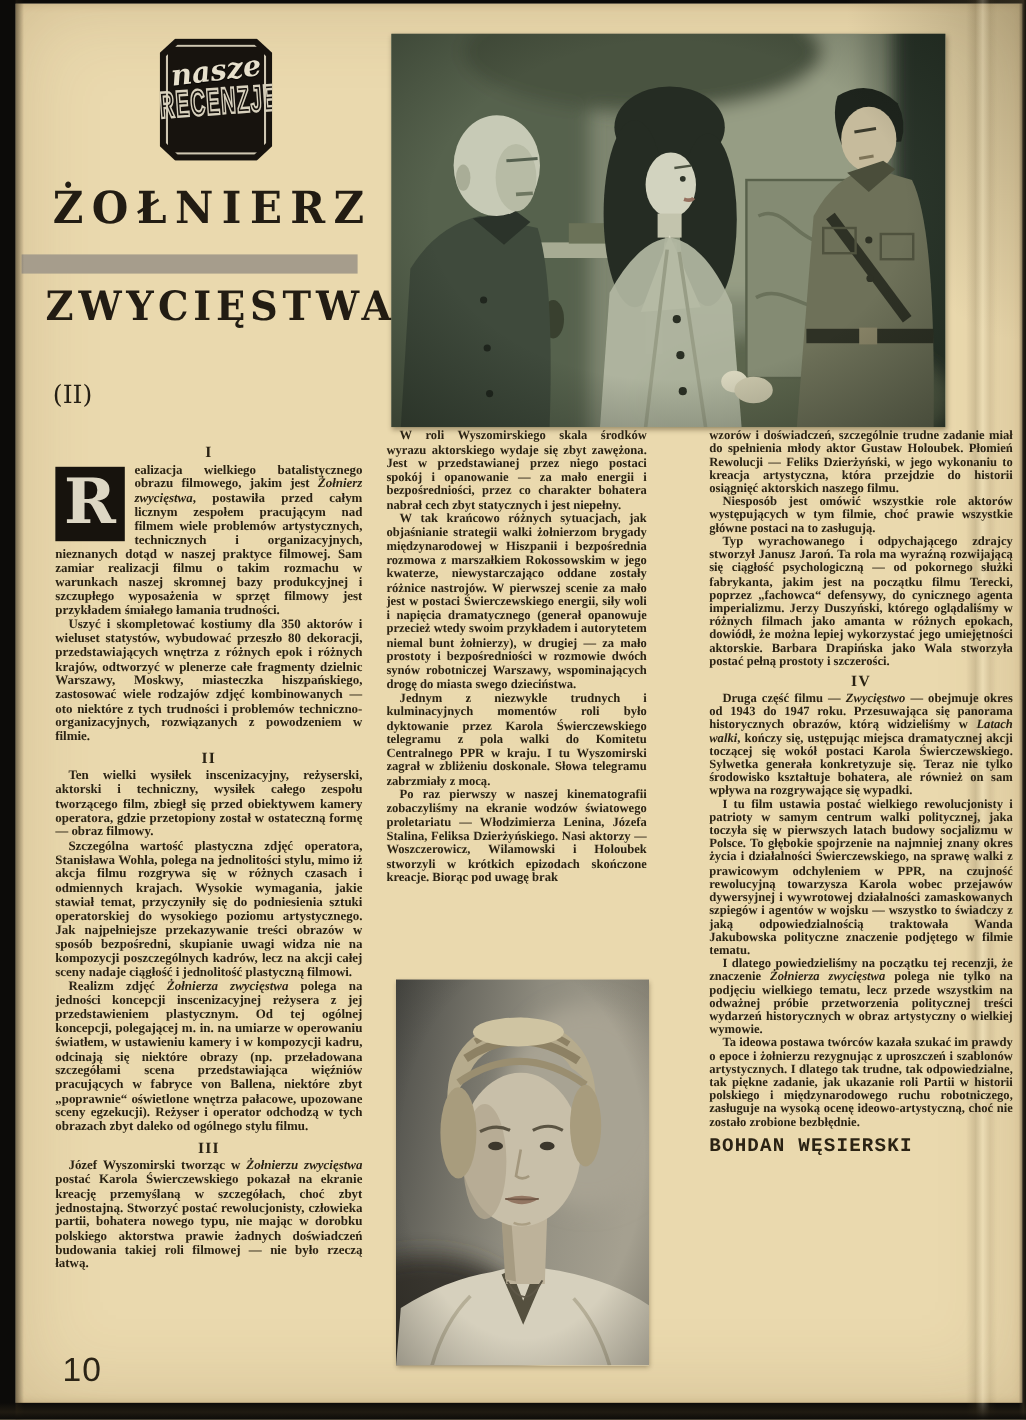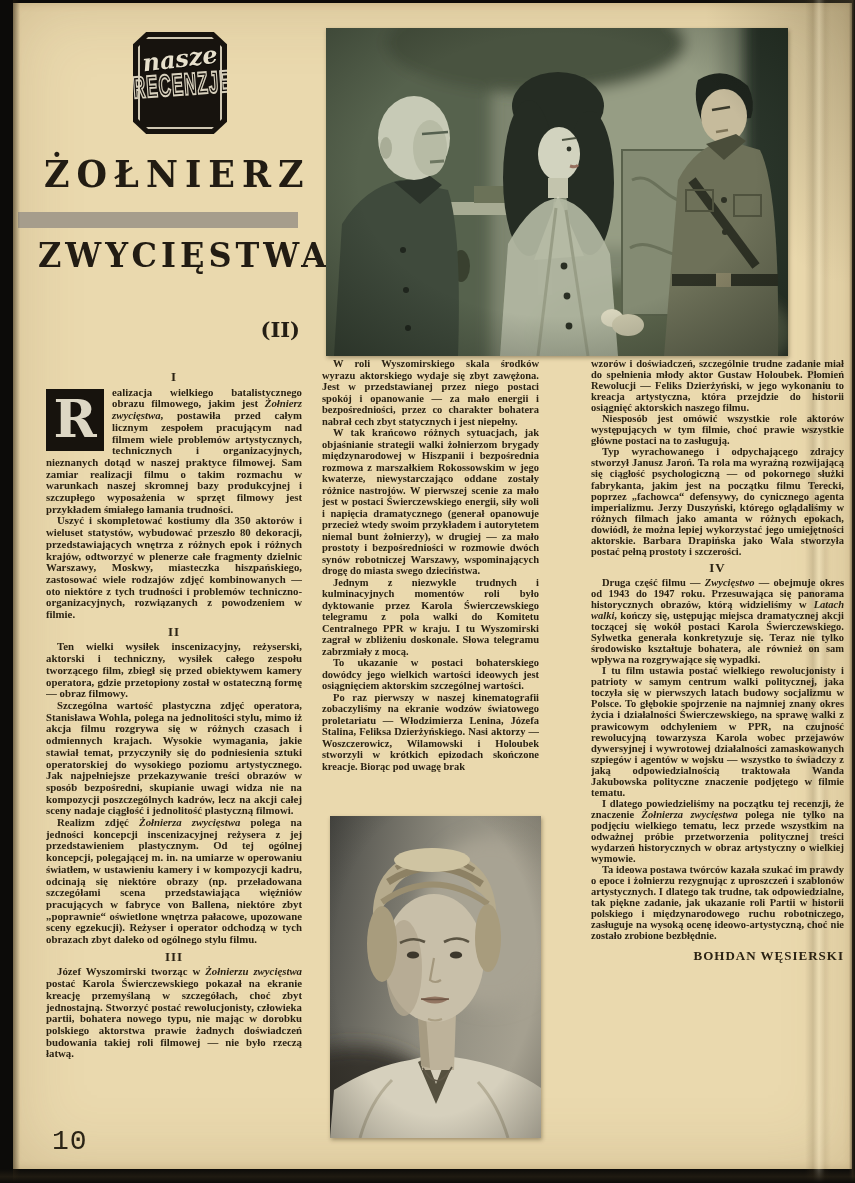--- a/index.html
+++ b/index.html
@@ -49,48 +49,48 @@
   }
 
   
   .title1{position:absolute;left:44px;top:153px;width:270px;
     font-weight:bold;font-size:35px;letter-spacing:7px;color:#221c13;
     font-family:"DejaVu Serif",serif;transform:scaleY(1.05);white-space:nowrap;}
   .graybar{position:absolute;left:18px;top:212px;width:280px;height:16px;background:#a69d8c;}
   .title2{position:absolute;left:38px;top:236px;width:280px;
     font-weight:bold;font-size:32px;letter-spacing:4px;color:#221c13;
     font-family:"DejaVu Serif",serif;transform:scaleY(1.05);white-space:nowrap;}
-  .part{position:absolute;left:44px;top:317px;width:256px;text-align:right;
-    font-weight:bold;font-size:21px;color:#241e14;font-family:"DejaVu Serif",serif;}
+  .part{position:absolute;left:44px;top:317px;width:256px;text-align:left;
+    font-weight:normal;font-size:21px;color:#241e14;font-family:"DejaVu Serif",serif;}
 
   
   .photo{position:absolute;overflow:hidden;}
   .photo svg{display:block;width:100%;height:100%;}
   .photo-top{left:326px;top:28px;width:462px;height:328px;box-shadow:1px 2px 4px rgba(60,45,20,.4);}
   .photo-portrait{left:330px;top:816px;width:211px;height:322px;box-shadow:1px 2px 4px rgba(60,45,20,.4);}
 
   
   .col{position:absolute;color:#2b2314;text-align:justify;
     font-family:"Liberation Serif","DejaVu Serif",serif;font-weight:bold;
     hyphens:auto;-webkit-hyphens:auto;overflow:hidden;}
   .col p{margin:0;}
   .col p.ind{text-indent:11px;}
   .col em{font-style:italic;}
   .col .sec-h{text-align:center;font-weight:bold;margin:5px 0 4px;font-size:13px;letter-spacing:1px;}
-  .col .sig{text-align:right;font-weight:bold;letter-spacing:1px;margin-top:9px;font-size:13px;}
+  .col .sig{text-align:left;font-weight:bold;letter-spacing:1px;margin-top:9px;font-size:16px;font-family:Liberation Mono, monospace;}
   .col1{left:46px;top:366px;width:256px;height:766px;font-size:10.8px;line-height:11.7px;}
   .col2{left:322px;top:358px;width:217px;height:452px;font-size:10.5px;line-height:11.5px;}
   .col3{left:591px;top:358px;width:253px;height:790px;font-size:10.5px;line-height:11.05px;}
   .dropcap{
     float:left;width:58px;height:62px;margin:2px 8px 2px 0;
     background:#17130d;color:#ddd7c4;text-align:center;
     font-family:"DejaVu Serif",serif;font-size:52px;line-height:60px;font-weight:bold;
   }
   .pagenum{position:absolute;left:52px;top:1126px;font-size:28px;font-weight:normal;
-    color:#2b2416;font-family:Liberation Mono, monospace;letter-spacing:1px;}
+    color:#2b2416;font-family:Liberation Sans, sans-serif;letter-spacing:1px;}
 </style>
 </head>
 <body>
 
 <div class="paper"></div>
 <div class="shade-tr"></div>
 <div class="crease"></div>
 
 <div class="badge">
   <div class="inner"></div>
@@ -249,21 +249,20 @@
     <p class="ind"><span>Ten wielki wysiłek inscenizacyjny, reżyserski, aktorski i techniczny, wysiłek całego zespołu tworzącego film, zbiegł się przed obiektywem kamery operatora, gdzie przetopiony został w ostateczną formę — obraz filmowy.</span></p>
     <p class="ind"><span>Szczególna wartość plastyczna zdjęć operatora, Stanisława Wohla, polega na jednolitości stylu, mimo iż akcja filmu rozgrywa się w różnych czasach i odmiennych krajach. Wysokie wymagania, jakie stawiał temat, przyczyniły się do podniesienia sztuki operatorskiej do wysokiego poziomu artystycznego. Jak najpełniejsze przekazywanie treści obrazów w sposób bezpośredni, skupianie uwagi widza nie na kompozycji poszczególnych kadrów, lecz na akcji całej sceny nadaje ciągłość i jednolitość plastyczną filmowi.</span></p>
     <p class="ind"><span>Realizm zdjęć </span><em>Żołnierza zwycięstwa</em><span> polega na jedności koncepcji inscenizacyjnej reżysera z jej przedstawieniem plastycznym. Od tej ogólnej koncepcji, polegającej m. in. na umiarze w operowaniu światłem, w ustawieniu kamery i w kompozycji kadru, odcinają się niektóre obrazy (np. przeładowana szczegółami scena przedstawiająca więźniów pracujących w fabryce von Ballena, niektóre zbyt „poprawnie“ oświetlone wnętrza pałacowe, upozowane sceny egzekucji). Reżyser i operator odchodzą w tych obrazach zbyt daleko od ogólnego stylu filmu.</span></p>
     <div class="sec-h">III</div>
     <p class="ind"><span>Józef Wyszomirski tworząc w </span><em>Żołnierzu zwycięstwa</em><span> postać Karola Świerczewskiego pokazał na ekranie kreację przemyślaną w szczegółach, choć zbyt jednostajną. Stworzyć postać rewolucjonisty, człowieka partii, bohatera nowego typu, nie mając w dorobku polskiego aktorstwa prawie żadnych doświadczeń budowania takiej roli filmowej — nie było rzeczą łatwą.</span></p>
   </div>
 <div class="col col2">
     <p class="ind"><span>W roli Wyszomirskiego skala środków wyrazu aktorskiego wydaje się zbyt zawężona. Jest w przedstawianej przez niego postaci spokój i opanowanie — za mało energii i bezpośredniości, przez co charakter bohatera nabrał cech zbyt statycznych i jest niepełny.</span></p>
     <p class="ind"><span>W tak krańcowo różnych sytuacjach, jak objaśnianie strategii walki żołnierzom brygady międzynarodowej w Hiszpanii i bezpośrednia rozmowa z marszałkiem Rokossowskim w jego kwaterze, niewystarczająco oddane zostały różnice nastrojów. W pierwszej scenie za mało jest w postaci Świerczewskiego energii, siły woli i napięcia dramatycznego (generał opanowuje przecież wtedy swoim przykładem i autorytetem niemal bunt żołnierzy), w drugiej — za mało prostoty i bezpośredniości w rozmowie dwóch synów robotniczej Warszawy, wspominających drogę do miasta swego dzieciństwa.</span></p>
     <p class="ind"><span>Jednym z niezwykle trudnych i kulminacyjnych momentów roli było dyktowanie przez Karola Świerczewskiego telegramu z pola walki do Komitetu Centralnego PPR w kraju. I tu Wyszomirski zagrał w zbliżeniu doskonale. Słowa telegramu zabrzmiały z mocą.</span></p>
-    <p class="ind"><span>To ukazanie w postaci bohaterskiego dowódcy jego wielkich wartości ideowych jest osiągnięciem aktorskim szczególnej wartości.</span></p>
     <p class="ind"><span>Po raz pierwszy w naszej kinematografii zobaczyliśmy na ekranie wodzów światowego proletariatu — Włodzimierza Lenina, Józefa Stalina, Feliksa Dzierżyńskiego. Nasi aktorzy — Woszczerowicz, Wilamowski i Holoubek stworzyli w krótkich epizodach skończone kreacje. Biorąc pod uwagę brak</span></p>
   </div>
 <div class="col col3">
     <p><span>wzorów i doświadczeń, szczególnie trudne zadanie miał do spełnienia młody aktor Gustaw Holoubek. Płomień Rewolucji — Feliks Dzierżyński, w jego wykonaniu to kreacja artystyczna, która przejdzie do historii osiągnięć aktorskich naszego filmu.</span></p>
     <p class="ind"><span>Niesposób jest omówić wszystkie role aktorów występujących w tym filmie, choć prawie wszystkie główne postaci na to zasługują.</span></p>
     <p class="ind"><span>Typ wyrachowanego i odpychającego zdrajcy stworzył Janusz Jaroń. Ta rola ma wyraźną rozwijającą się ciągłość psychologiczną — od pokornego służki fabrykanta, jakim jest na początku filmu Terecki, poprzez „fachowca“ defensywy, do cynicznego agenta imperializmu. Jerzy Duszyński, którego oglądaliśmy w różnych filmach jako amanta w różnych epokach, dowiódł, że można lepiej wykorzystać jego umiejętności aktorskie. Barbara Drapińska jako Wala stworzyła postać pełną prostoty i szczerości.</span></p>
     <div class="sec-h">IV</div>
     <p class="ind"><span>Druga część filmu — </span><em>Zwycięstwo</em><span> — obejmuje okres od 1943 do 1947 roku. Przesuwająca się panorama historycznych obrazów, którą widzieliśmy w </span><em>Latach walki</em><span>, kończy się, ustępując miejsca dramatycznej akcji toczącej się wokół postaci Karola Świerczewskiego. Sylwetka generała konkretyzuje się. Teraz nie tylko środowisko kształtuje bohatera, ale również on sam wpływa na rozgrywające się wypadki.</span></p>
     <p class="ind"><span>I tu film ustawia postać wielkiego rewolucjonisty i patrioty w samym centrum walki politycznej, jaka toczyła się w pierwszych latach budowy socjalizmu w Polsce. To głębokie spojrzenie na najmniej znany okres życia i działalności Świerczewskiego, na sprawę walki z prawicowym odchyleniem w PPR, na czujność rewolucyjną towarzysza Karola wobec przejawów dywersyjnej i wywrotowej działalności zamaskowanych szpiegów i agentów w wojsku — wszystko to świadczy z jaką odpowiedzialnością traktowała Wanda Jakubowska polityczne znaczenie podjętego w filmie tematu.</span></p>
     <p class="ind"><span>I dlatego powiedzieliśmy na początku tej recenzji, że znaczenie </span><em>Żołnierza zwycięstwa</em><span> polega nie tylko na podjęciu wielkiego tematu, lecz przede wszystkim na odważnej próbie przetworzenia politycznej treści wydarzeń historycznych w obraz artystyczny o wielkiej wymowie.</span></p>

